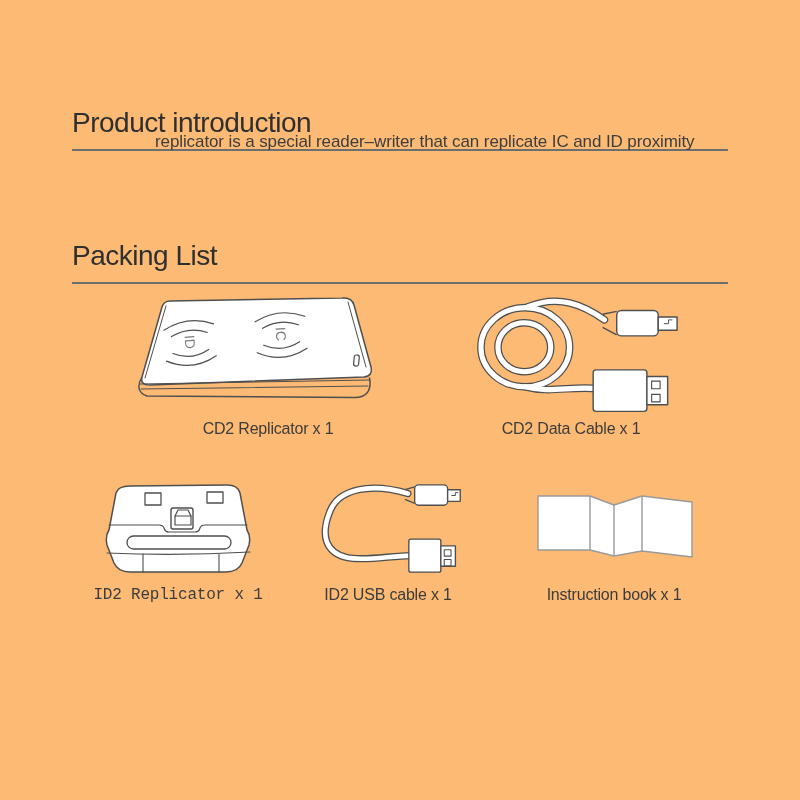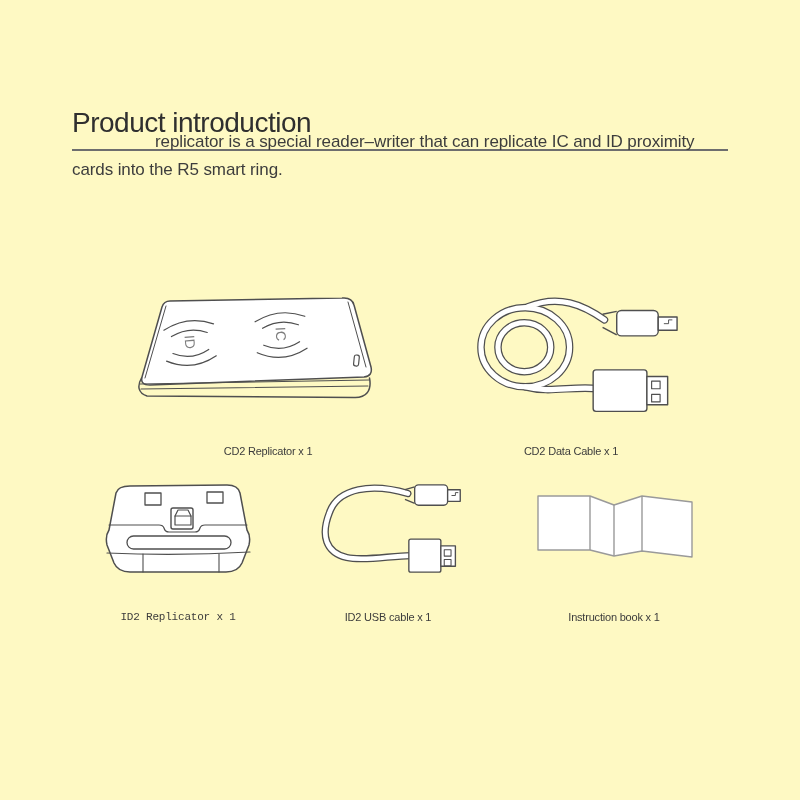--- a/index.html
+++ b/index.html
@@ -1,59 +1,59 @@
 <!DOCTYPE html>
 <html><head>
 <meta charset="utf-8">
 <style>
   html,body{margin:0;padding:0;}
   body{width:800px;height:800px;background:#ffffff;font-family:"Liberation Sans",sans-serif;}
-  .page{position:absolute;top:0;left:0;width:800px;height:800px;background:#fef9c3;overflow:hidden;}
+  .page{position:absolute;top:0;left:0;width:800px;height:800px;background:#fdba74;overflow:hidden;}
 
   .section-heading{
     position:absolute;left:72px;width:656px;
     font-size:28px;line-height:32px;font-weight:400;color:#2f2f2f;
     letter-spacing:-0.5px;padding-bottom:10px;border-bottom:2px solid #6e6e6e;
   }
   #intro-heading{top:88px;}
   #packing-heading{top:221px;}
 
   .intro-body{
     position:absolute;left:72px;top:128px;width:656px;
     font-size:17px;line-height:28px;color:#3d3d3d;letter-spacing:-0.1px;
   }
   .intro-body .line1{padding-left:83px;}
 
   .pack-item{position:absolute;display:flex;flex-direction:column;align-items:center;}
   .art{display:flex;align-items:center;justify-content:center;}
   .row1 .art{height:134px;}
   .row2 .art{height:112px;}
-  .caption{font-size:11px;line-height:18px;color:#3c3c3c;margin-top:24px;letter-spacing:-0.2px;white-space:nowrap;}
+  .caption{font-size:16px;line-height:18px;color:#3c3c3c;margin-top:2px;letter-spacing:-0.2px;white-space:nowrap;}
 
   #item-cd2-replicator{left:118px;top:284px;width:300px;}
   #item-cd2-cable{left:445px;top:284px;width:252px;text-align:center;}
   #item-id2-replicator{left:84px;top:472px;width:188px;font-family:Liberation Mono, monospace;}
   #item-id2-cable{left:294px;top:472px;width:188px;align-items:center;}
   #item-instruction-book{left:516px;top:472px;width:196px;text-align:center;}
 
   svg{display:block;}
   svg text{font-family:"Liberation Sans",sans-serif;}
 </style>
 </head>
 <body>
 
 <div class="page">
 
   <h1 class="section-heading" id="intro-heading">Product introduction</h1>
 
   <div class="intro-body">
     <div class="line1">replicator is a special reader–writer that can replicate IC and ID proximity</div>
-    <div class="line2">cards into the R5 smart ring.</div>
   </div>
 
+  <h1 class="section-heading" id="packing-heading">Packing List</h1>
 
   <div class="pack-item row1" id="item-cd2-replicator">
     <div class="art">
       <svg width="285" height="132" viewBox="0 0 285 132" fill="none" stroke="#4f4f4f" stroke-width="1.5" stroke-linecap="round" stroke-linejoin="round">
 
         <path d="M44,16 L216,13 Q226,12 228,20 L245,82 Q247,91 238,92 L24,100 Q14,100 16,92 L36,22 Q38,16 44,16 Z" fill="#ffffff"></path>
         <path d="M40,21 L19,93" stroke-width="1"></path>
         <path d="M222,17 L240,82" stroke-width="1"></path>
 
         <path d="M15.5,93 C11,101 12,108 21,111 L228,112.5 C240,113 246,106 243.5,93"></path>

